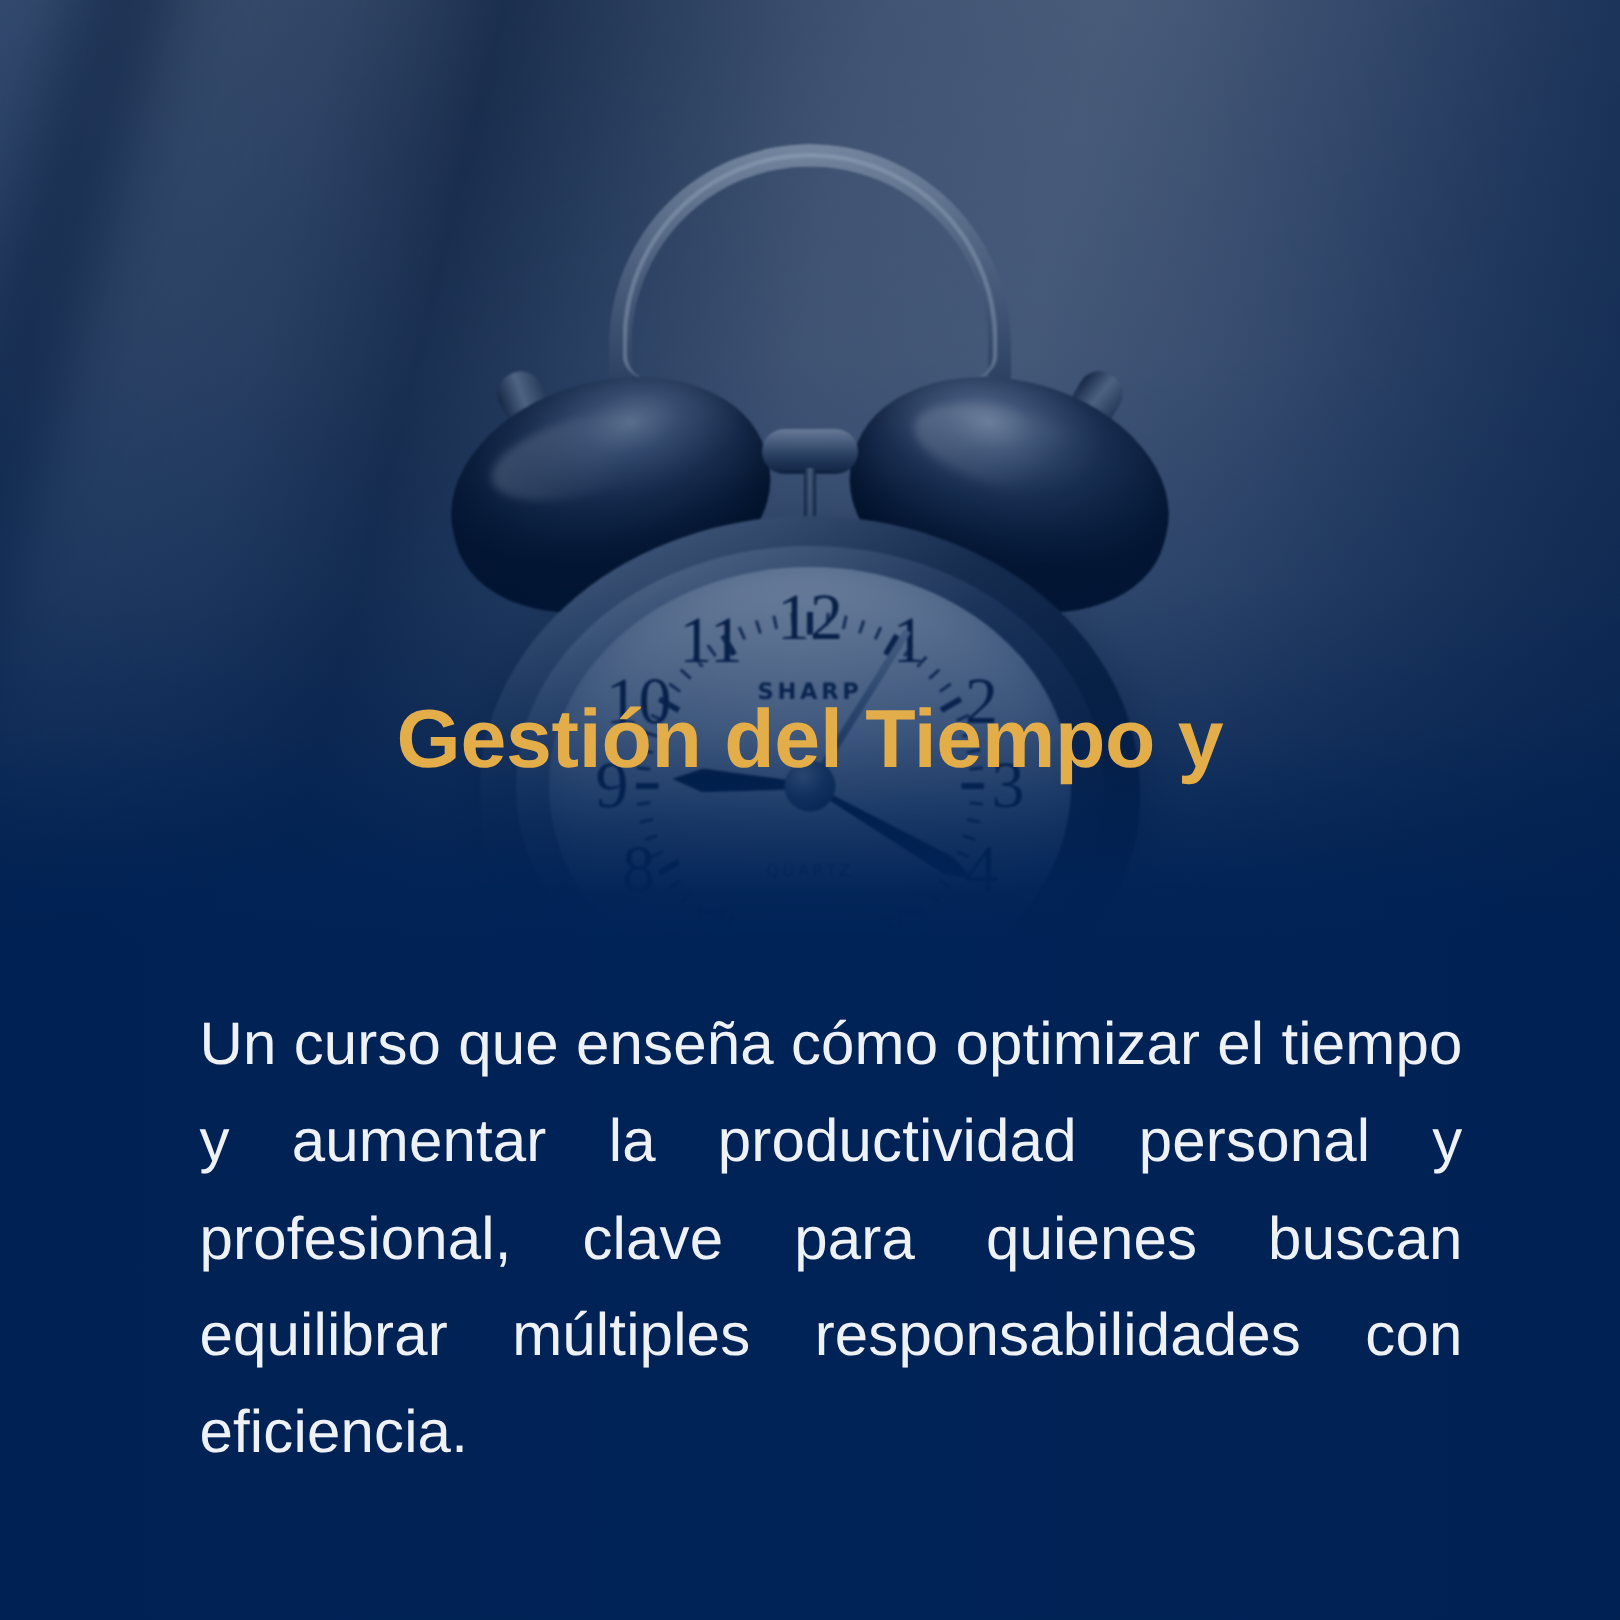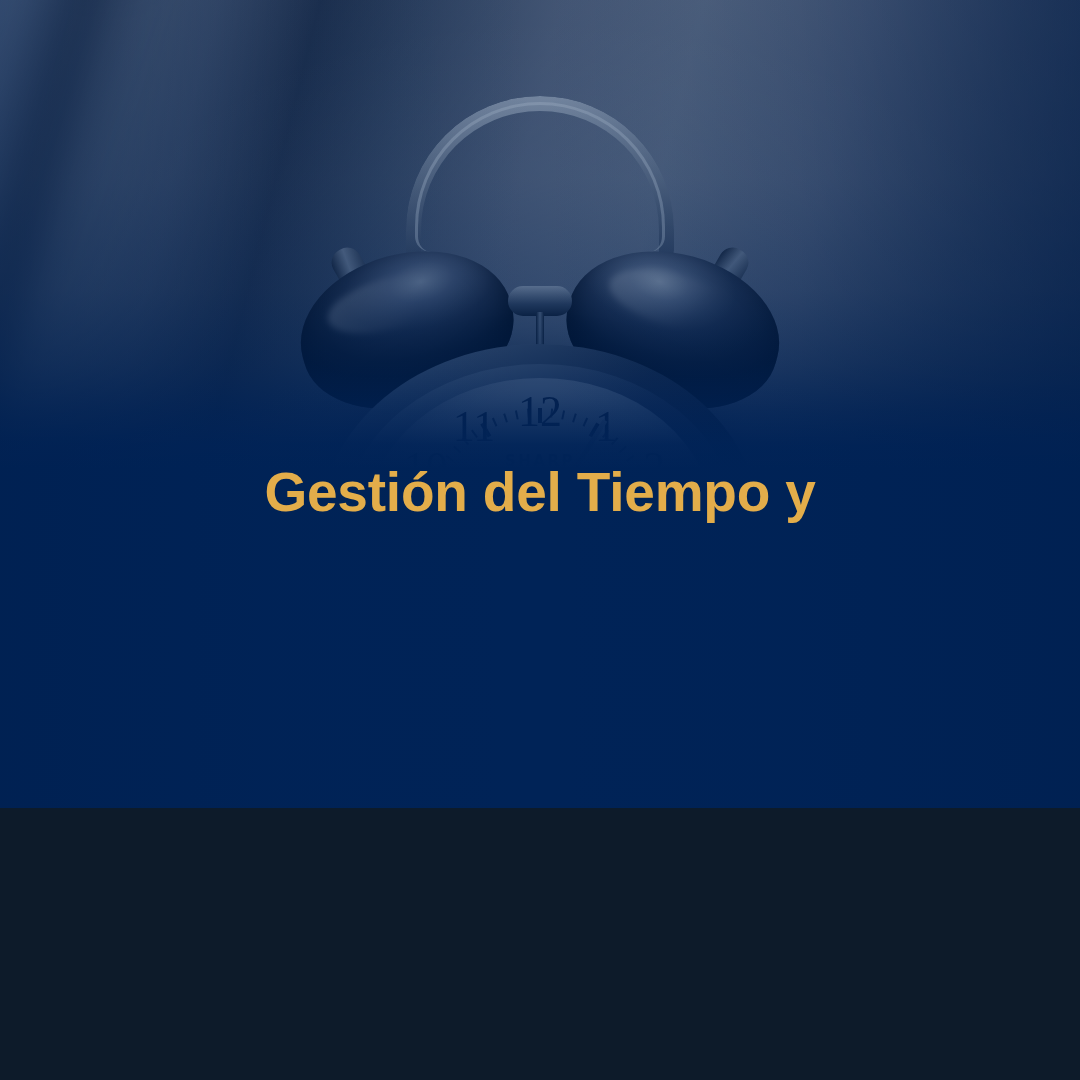--- a/index.html
+++ b/index.html
@@ -1,21 +1,21 @@
 <!DOCTYPE html>
 <html><head>
 <meta charset="utf-8">
 <title>Gestión del Tiempo y Productividad Personal</title>
 <style>
   html,body{margin:0;padding:0;background:#0d1b2a;}
   *{box-sizing:border-box;}
 
   .card{
     position:relative;
-    width:1080px;height:808px;
+    width:1080px;height:1080px;
     overflow:hidden;
     background:#002357;
     font-family:"Liberation Sans","DejaVu Sans",sans-serif;
     -webkit-font-smoothing:antialiased;
   }
 
   
   .photo{
     position:absolute;inset:0;
     background:
@@ -383,15 +383,16 @@
   </div>
 
   <div class="overlay"></div>
   <div class="overlay-side"></div>
 
   <div class="content">
     <h1 class="title">
       <span class="ln">Gestión del Tiempo y</span>
     </h1>
 
+    <p class="desc">Un curso que enseña cómo optimizar el tiempo y aumentar la productividad personal y profesional, clave para quienes buscan equilibrar múltiples responsabilidades con eficiencia.</p>
   </div>
 
 </div>
 
 </body></html>

